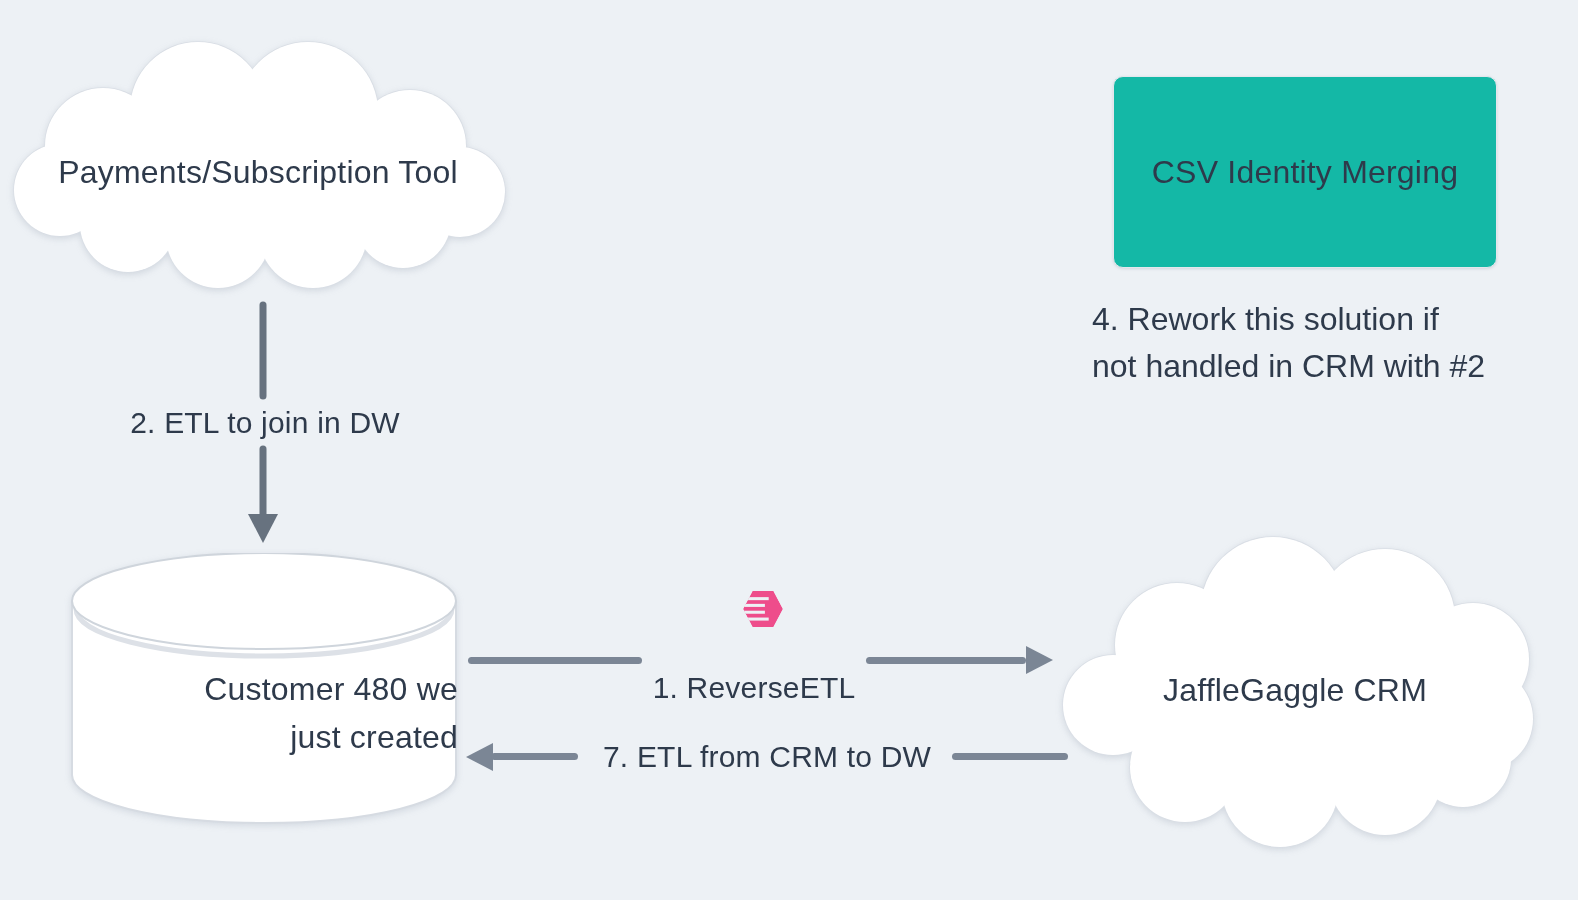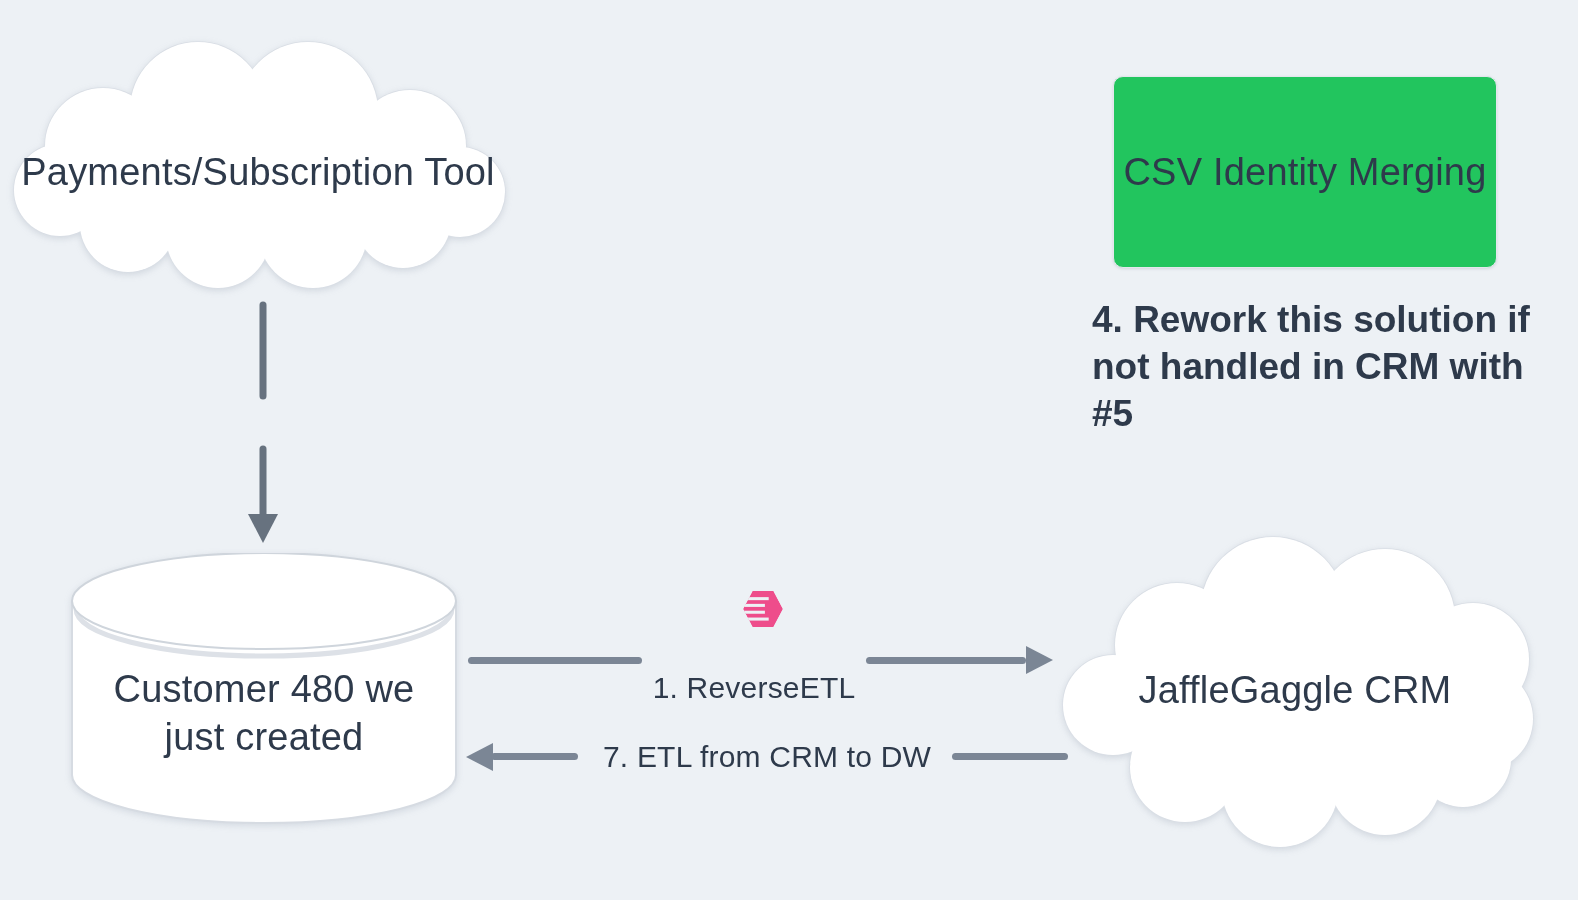--- a/index.html
+++ b/index.html
@@ -8,22 +8,22 @@
     background: #edf1f5;
     font-family: "Liberation Sans", sans-serif;
     color: #2e3a4b;
     overflow: hidden;
   }
   .canvas { position: relative; width: 1578px; height: 900px; }
 
   .node-label {
     position: absolute;
     display: flex; align-items: center; justify-content: center;
-    text-align: center;
-    font-size: 38px;
+    text-align: right;
+    font-size: 32px;
     font-weight: 500;
     color: #2e3a4b;
     letter-spacing: 0.2px;
   }
   .edge-label {
     position: absolute;
     display: flex; align-items: center; justify-content: center;
     text-align: center;
     font-size: 30px;
     font-weight: 500;
@@ -31,31 +31,31 @@
     letter-spacing: 0.2px;
     white-space: nowrap;
   }
 
   .cloud { position: absolute; }
   .cloud svg { width: 100%; height: 100%; filter: drop-shadow(0 2px 3px rgba(140,152,170,0.28)); }
 
   .csv-box {
     position: absolute;
     left: 1113px; top: 76px; width: 384px; height: 192px;
-    background: #22c55e;
+    background: #14b8a6;
     border: 1px solid #e3e7ec;
     border-radius: 10px;
     box-shadow: 0 1px 3px rgba(140,152,170,0.28);
   }
   .csv-box .node-label { inset: 0; }
 
   .note {
     position: absolute;
     left: 1092px; top: 296px; width: 440px;
-    font-size: 37px; font-weight: 700;
+    font-size: 32px; font-weight: 400;
     line-height: 47px;
     color: #2e3a4b;
     text-align: left;
   }
 
   .cylinder { position: absolute; left: 70px; top: 553px; width: 388px; height: 276px; }
   .cylinder svg { width: 100%; height: 100%; filter: drop-shadow(0 2px 3px rgba(140,152,170,0.25)); }
   .cylinder .node-label { left: 0; right: 0; top: 112px; line-height: 48px; }
 
   .v-arrow { position: absolute; left: 230px; top: 296px; width: 70px; height: 252px; }
@@ -106,28 +106,29 @@
     </svg>
     <div class="node-label" style="left:0; right:0; top:114px; height:40px;">Payments/Subscription Tool</div>
   </div>
 
   <div class="csv-box">
     <div class="node-label">CSV Identity Merging</div>
   </div>
 
   <div class="note">
     <div>4. Rework this solution if</div>
-    <div>not handled in CRM with #5</div>
+    <div>not handled in CRM with #2</div>
   </div>
 
   <svg class="v-arrow" viewBox="0 0 70 252">
     <line x1="33" y1="9" x2="33" y2="100" stroke="#67727f" stroke-width="7" stroke-linecap="round"></line>
     <line x1="33" y1="153" x2="33" y2="220" stroke="#67727f" stroke-width="7" stroke-linecap="round"></line>
     <polygon points="18,218 48,218 33,247" fill="#67727f"></polygon>
   </svg>
+  <div class="edge-label" style="left:100px; top:401px; width:330px; height:44px;">2. ETL to join in DW</div>
 
   <div class="cylinder">
     <svg viewBox="0 0 388 276">
       <path d="M2,50 L2,222 A192,48 0 0 0 386,222 L386,50 Z" fill="#ffffff" stroke="#d6dbe2" stroke-width="2"></path>
       <ellipse cx="194" cy="56" rx="188" ry="47" fill="none" stroke="#dde1e7" stroke-width="5"></ellipse>
       <ellipse cx="194" cy="48" rx="192" ry="48" fill="#ffffff" stroke="#cfd5dc" stroke-width="2"></ellipse>
     </svg>
     <div class="node-label" style="display:block;">
       <div>Customer 480 we</div>
       <div>just created</div>

